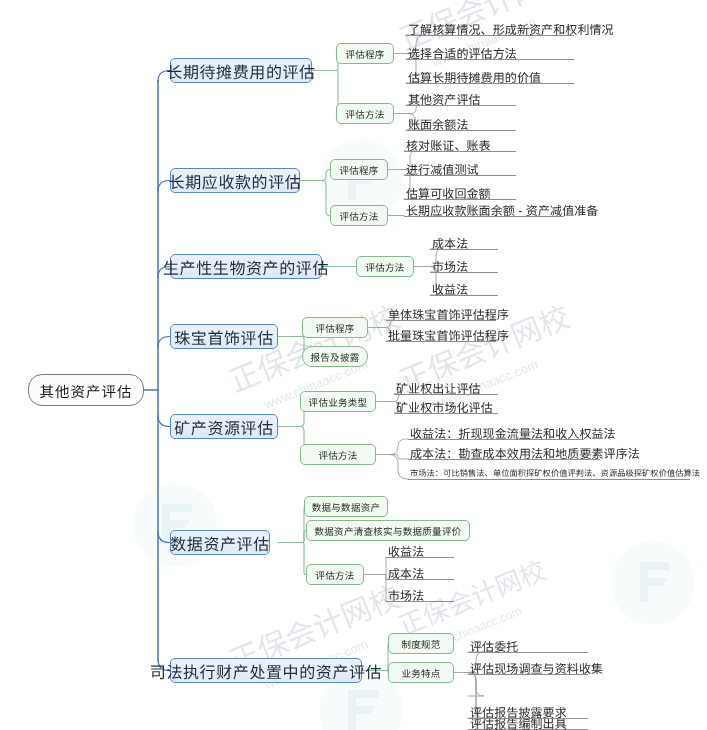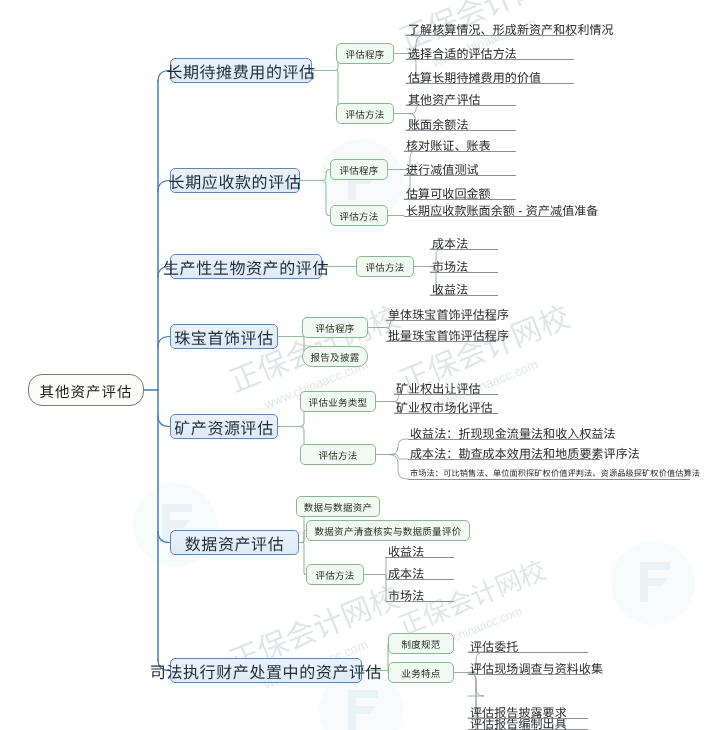--- a/index.html
+++ b/index.html
@@ -233,22 +233,22 @@
       <div class="node node-leaf" style="left: 386px; top: 328px; width: 110px; height: 14px;">批量珠宝首饰评估程序</div>
       <div class="node node-l2" style="left: 302px; top: 346px; width: 66px; height: 21px; border-radius: 10px;">报告及披露</div>
       <div class="node node-l1" style="left: 170px; top: 414px; width: 108px; height: 25px;">矿产资源评估</div>
       <div class="node node-l2" style="left: 300px; top: 391px; width: 76px; height: 21px;">评估业务类型</div>
       <div class="node node-leaf" style="left: 394px; top: 381px; width: 104px; height: 14px;">矿业权出让评估</div>
       <div class="node node-leaf" style="left: 394px; top: 400px; width: 104px; height: 14px;">矿业权市场化评估</div>
       <div class="node node-l2" style="left: 300px; top: 444px; width: 76px; height: 21px;">评估方法</div>
       <div class="node node-leaf" style="left: 408px; top: 426px; width: 176px; height: 14px;">收益法：折现现金流量法和收入权益法</div>
       <div class="node node-leaf" style="left: 408px; top: 446px; width: 192px; height: 14px;">成本法：勘查成本效用法和地质要素评序法</div>
       <div class="node node-leaf wide" style="left: 408px; top: 466px; width: 282px; height: 14px;">市场法：可比销售法、单位面积探矿权价值评判法、资源品级探矿权价值估算法</div>
-      <div class="node node-l1" style="left: 170px; top: 530px; width: 129px; height: 25px;">数据资产评估</div>
-      <div class="node node-l2" style="left: 296px; top: 496px; width: 84px; height: 21px;">数据与数据资产</div>
+      <div class="node node-l1" style="left: 170px; top: 530px; width: 100px; height: 25px;">数据资产评估</div>
+      <div class="node node-l2" style="left: 304px; top: 496px; width: 84px; height: 21px;">数据与数据资产</div>
       <div class="node node-l2" style="left: 306px; top: 520px; width: 164px; height: 21px;">数据资产清查核实与数据质量评价</div>
       <div class="node node-l2" style="left: 306px; top: 564px; width: 58px; height: 21px;">评估方法</div>
       <div class="node node-leaf" style="left: 386px; top: 544px; width: 68px; height: 14px;">收益法</div>
       <div class="node node-leaf" style="left: 386px; top: 566px; width: 68px; height: 14px;">成本法</div>
       <div class="node node-leaf" style="left: 386px; top: 588px; width: 68px; height: 14px;">市场法</div>
       <div class="node node-l1" style="left: 170px; top: 658px; width: 192px; height: 25px;">司法执行财产处置中的资产评估</div>
       <div class="node node-l2" style="left: 388px; top: 633px; width: 66px; height: 21px;">制度规范</div>
       <div class="node node-l2" style="left: 388px; top: 662px; width: 66px; height: 21px;">业务特点</div>
       <div class="node node-leaf" style="left: 468px; top: 639px; width: 120px; height: 14px;">评估委托</div>
       <div class="node node-leaf" style="left: 468px; top: 661px; width: 120px; height: 14px;">评估现场调查与资料收集</div>

